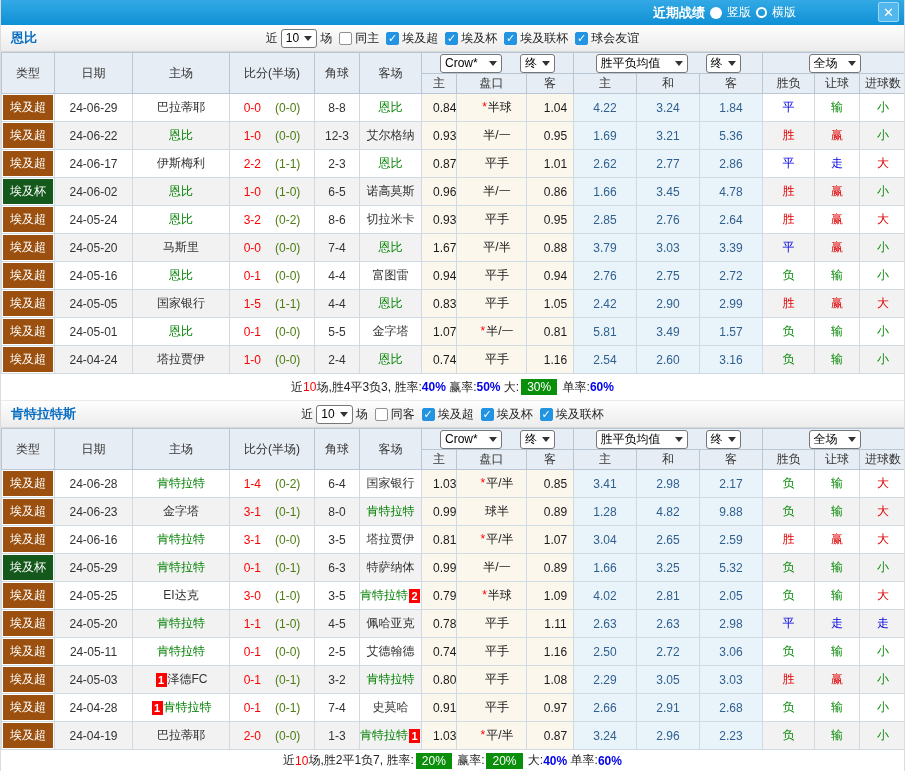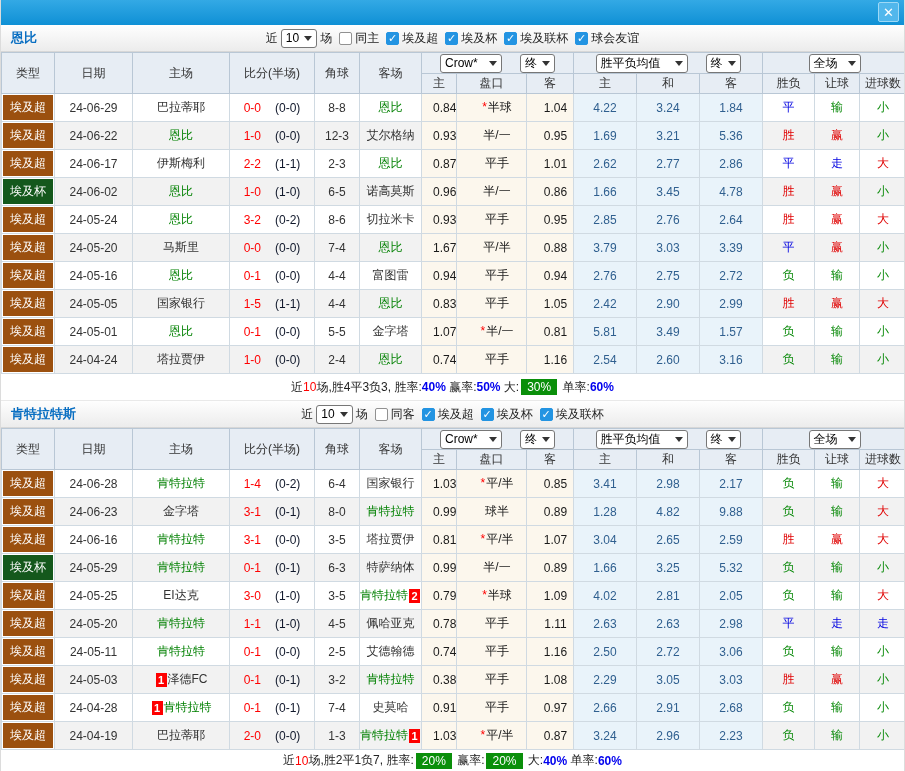--- a/index.html
+++ b/index.html
@@ -41,21 +41,21 @@
   tr.h2 th { height:20px; }
   .hsel { display:flex; justify-content:center; align-items:center; gap:18px; }
   tbody td { border:1px solid #d0dae2; text-align:center; height:28px; color:#333; overflow:hidden; }
   tr:nth-child(even) .c-plain, tr:nth-child(even) .c-res { background:#f2f2f2; }
   .c-type { padding:1px; }
   .chip { color:#fff; height:25px; line-height:25px; }
   .chip.su  { background:#9b500f; }
   .chip.cup { background:#14581c; }
   .tf { color:#008000; }
   .ft { color:#f00; }
-  .ht { color:#0f172a; margin-left:14px; }
+  .ht { color:#4d7c0f; margin-left:14px; }
   .c-odd { background:#fcf7ed; color:#1a1a1a;padding-left:11px; }
   .star { color:#f00; margin-right:1px; }
   .c-wdl { background:#e9f3fa; color:#2f5f8f; }
   .c-res.r { color:#e00000; }
   .c-res.b { color:#0000e0; }
   .c-res.g { color:#0a8a0a; }
   .rc { display:inline-block; background:#fe0000; color:#fff; min-width:11px; height:14px; line-height:14px;
         font-size:11px; font-weight:bold; vertical-align:middle; margin:0 1px; padding:0 1px; }
 
   
@@ -66,20 +66,27 @@
   .sg-red   { color:#f00; }
   .sg-blue  { color:#0000ee;font-weight:bold; }
   .sg-badge { background:#0a8f0a; color:#fff; padding:1px 6px; margin:0 2px; }
 </style>
 </head>
 <body>
 
 <div class="window">
 
   <div class="titlebar">
+    <div class="title-cluster">
+      <span class="title">近期战绩</span>
+      <span class="radio on"></span>
+      <span class="radio-label">竖版</span>
+      <span class="radio off"></span>
+      <span class="radio-label">横版</span>
+    </div>
     <div class="close">✕</div>
   </div>
 
   <div class="section">
     <div class="secbar">
       <span class="team-name">恩比</span>
       <span class="filters">
           <span>近</span>
           <span class="select" style="min-width:30px">
             <span>10</span>
@@ -592,21 +599,21 @@
           </tr>
           <tr>
             <td class="c-type">
               <div class="chip su">埃及超</div>
             </td>
             <td class="c-plain">24-05-03</td>
             <td class="c-plain"><span class="rc">1</span><span class="">泽德FC</span></td>
             <td class="c-plain"><span class="ft">0-1</span><span class="ht">(0-1)</span></td>
             <td class="c-plain">3-2</td>
             <td class="c-plain"><span class="tf">肯特拉特</span></td>
-            <td class="c-odd">0.38</td>
+            <td class="c-odd">0.80</td>
             <td class="c-odd">平手</td>
             <td class="c-odd">1.08</td>
             <td class="c-wdl">2.29</td>
             <td class="c-wdl">3.05</td>
             <td class="c-wdl">3.03</td>
             <td class="c-res r">胜</td>
             <td class="c-res r">赢</td>
             <td class="c-res g">小</td>
           </tr>
           <tr>

